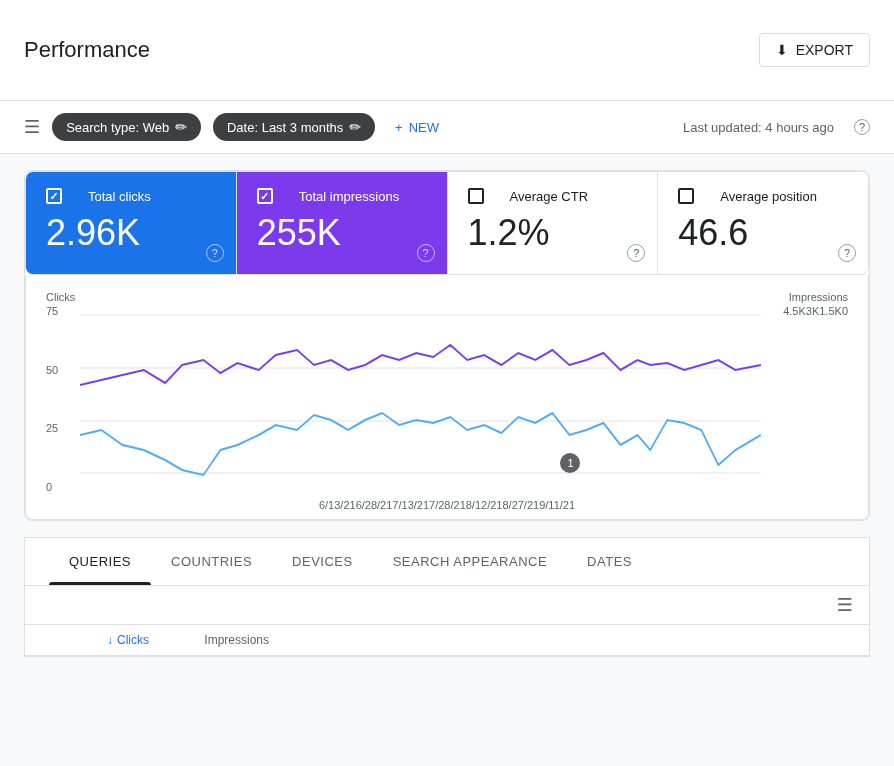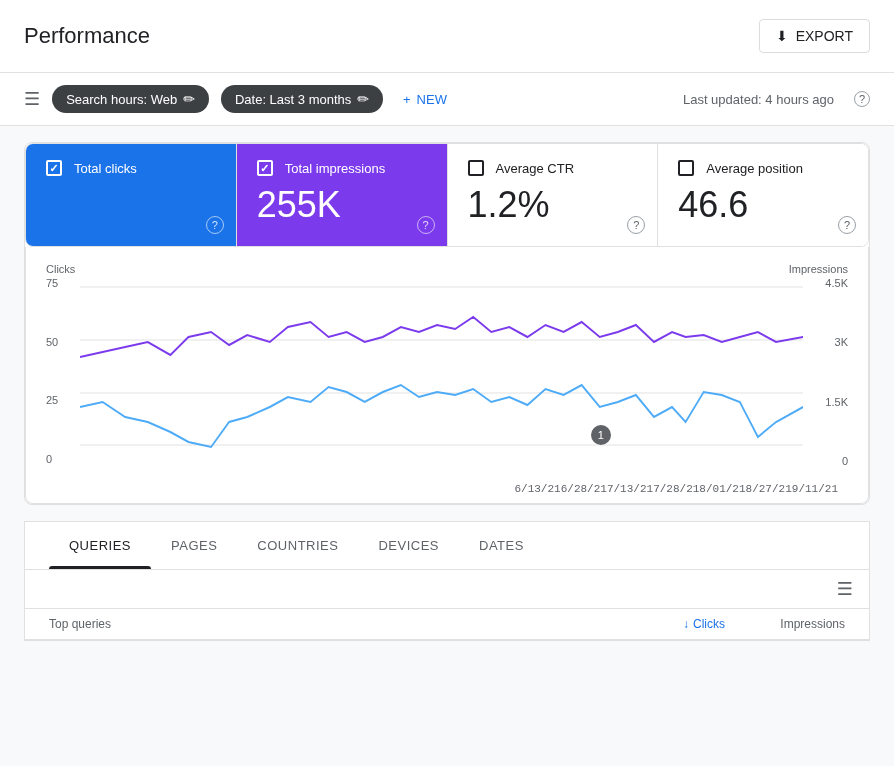--- a/index.html
+++ b/index.html
@@ -1,20 +1,20 @@
 <!DOCTYPE html>
 <html><head>
   <meta charset="utf-8">
   <style>
     * { box-sizing: border-box; margin: 0; padding: 0; }
     body { font-family: Arial, sans-serif; background: #f8f9fa; color: #202124; font-size: 14px; }
 
     .top-bar {
       display: flex; align-items: center; justify-content: space-between;
-      padding: 19px 24px; background: #fff; border-bottom: 1px solid #e0e0e0;
+      padding: 33px 24px; background: #fff; border-bottom: 1px solid #e0e0e0;
     }
     .page-title { font-size: 22px; font-weight: 400; color: #202124; }
     .export-btn {
       display: flex; align-items: center; gap: 8px;
       border: 1px solid #dadce0; border-radius: 4px;
       padding: 8px 16px; cursor: pointer; background: #fff;
       font-size: 14px; font-weight: 500; color: #202124;
     }
 
     .filter-bar {
@@ -49,21 +49,21 @@
     .metric-cards { display: flex; border: 1px solid #e0e0e0; border-radius: 8px; overflow: hidden; margin-bottom: 0; }
     .metric-card {
       flex: 1; padding: 16px 20px; position: relative;
       border-right: 1px solid #e0e0e0;
     }
     .metric-card:last-child { border-right: none; }
     .metric-card.blue { background: #1a73e8; color: #fff; }
     .metric-card.purple { background: #7c3aed; color: #fff; }
     .metric-card.white { background: #fff; color: #202124; }
 
-    .metric-header { display: flex; align-items: center; gap: 12px; margin-bottom: 8px; }
+    .metric-header { display: flex; align-items: center; gap: 26px; margin-bottom: 8px; }
     .metric-checkbox {
       width: 16px; height: 16px; border: 2px solid currentColor;
       border-radius: 2px; display: inline-flex; align-items: center; justify-content: center;
       flex-shrink: 0;
     }
     .metric-checkbox.checked::after {
       content: '✓'; font-size: 11px; font-weight: bold;
     }
     .metric-title { font-size: 13px; font-weight: 500; }
     .metric-value { font-size: 36px; font-weight: 400; margin-bottom: 4px; }
@@ -74,24 +74,23 @@
       font-size: 11px; cursor: pointer; color: rgba(255,255,255,0.8);
     }
     .metric-card.white .metric-help { border-color: #9aa0a6; color: #5f6368; }
 
     
     .chart-container {
       background: #fff; border: 1px solid #e0e0e0; border-top: none;
       border-radius: 0 0 8px 8px; padding: 16px 20px 8px;
     }
     .chart-x-labels {
-      display: flex; justify-content: flex-end;
-      font-size: 11px; color: #5f6368; margin-top: 16px;
+      display: flex; justify-content: center;
+      font-size: 11px; color: #5f6368; margin-top: 4px;
       padding: 0 10px;
-      font-family: Liberation Mono, monospace;
     }
     .annotation-dot {
       position: absolute; width: 20px; height: 20px; border-radius: 50%;
       background: #5f6368; color: #fff; font-size: 11px;
       display: flex; align-items: center; justify-content: center;
       cursor: pointer;
     }
 
     
     .tabs-section {
@@ -136,21 +135,21 @@
   <h1 class="page-title">Performance</h1>
   <button class="export-btn">
     <span>⬇</span>
     <span>EXPORT</span>
   </button>
 </div>
 
 <div class="filter-bar">
   <span class="filter-icon">☰</span>
   <div class="filter-chip">
-    <span>Search hours: Web</span>
+    <span>Search type: Web</span>
     <span class="edit-icon">✏</span>
   </div>
   <div class="filter-chip">
     <span>Date: Last 3 months</span>
     <span class="edit-icon">✏</span>
   </div>
   <div class="new-btn">
     <span>+</span>
     <span>NEW</span>
   </div>
@@ -164,20 +163,21 @@
 
   <div style="border: 1px solid #e0e0e0; border-radius: 8px; overflow: hidden; background: #fff;">
 
     <div class="metric-cards">
 
       <div class="metric-card blue">
         <div class="metric-header">
           <div class="metric-checkbox checked"></div>
           <span class="metric-title">Total clicks</span>
         </div>
+        <div class="metric-value">2.96K</div>
         <div class="metric-help">?</div>
       </div>
 
       <div class="metric-card purple">
         <div class="metric-header">
           <div class="metric-checkbox checked"></div>
           <span class="metric-title">Total impressions</span>
         </div>
         <div class="metric-value">255K</div>
         <div class="metric-help">?</div>
@@ -227,66 +227,65 @@
             <polyline fill="none" stroke="#7c3aed" stroke-width="2" points="0,80 25,75 50,70 75,65 100,78 120,60 145,55 165,68 185,58 210,65 230,50 255,45 275,60 295,55 315,65 335,60 355,50 375,55 395,48 415,52 435,40 455,55 475,50 495,60 515,48 535,55 555,45 575,60 595,55 615,48 635,65 655,55 670,60 690,58 710,65 730,60 750,55 770,65 800,60"></polyline>
 
             <polyline fill="none" stroke="#4dabf7" stroke-width="2" points="0,130 25,125 50,140 75,145 100,155 120,165 145,170 165,145 185,140 210,130 230,120 255,125 275,110 295,115 315,125 335,115 355,108 375,120 395,115 415,118 435,112 455,125 475,120 495,128 515,112 535,118 555,108 575,130 595,125 615,118 635,140 655,130 670,145 690,115 710,118 730,125 750,160 770,145 800,130"></polyline>
           </svg>
           
           <div class="annotation-dot" style="bottom: 22px; left: calc(72% - 10px);">
             <span>1</span>
           </div>
         </div>
 
-        <div style="display:flex; flex-direction:column; justify-content:space-between; font-size:11px; color:#5f6368; padding-left:6px; height:190px; text-align:right;">
+        <div style="display:flex; justify-content:space-between; font-size:11px; color:#5f6368; padding-left:6px; height:190px; text-align:right;">
           <span>4.5K</span>
           <span>3K</span>
           <span>1.5K</span>
           <span>0</span>
         </div>
       </div>
 
       <div class="chart-x-labels">
         <span>6/13/21</span>
         <span>6/28/21</span>
         <span>7/13/21</span>
         <span>7/28/21</span>
-        <span>8/01/21</span>
+        <span>8/12/21</span>
         <span>8/27/21</span>
         <span>9/11/21</span>
       </div>
     </div>
 
   </div>
 
   <div class="tabs-section">
     <div class="tabs-bar">
       <div class="tab-item active">
         <span>QUERIES</span>
       </div>
       <div class="tab-item">
-        <span>PAGES</span>
-      </div>
-      <div class="tab-item">
         <span>COUNTRIES</span>
       </div>
       <div class="tab-item">
         <span>DEVICES</span>
+      </div>
+      <div class="tab-item">
+        <span>SEARCH APPEARANCE</span>
       </div>
       <div class="tab-item">
         <span>DATES</span>
       </div>
     </div>
 
     <div class="tabs-toolbar">
       <span class="filter-list-icon">☰</span>
     </div>
 
     <div class="table-header">
-      <div class="col-left">Top queries</div>
       <div class="col-clicks">
         <span>↓</span>
         <span>Clicks</span>
       </div>
       <div class="col-impressions">Impressions</div>
     </div>
 
   </div>
 
 </div>

